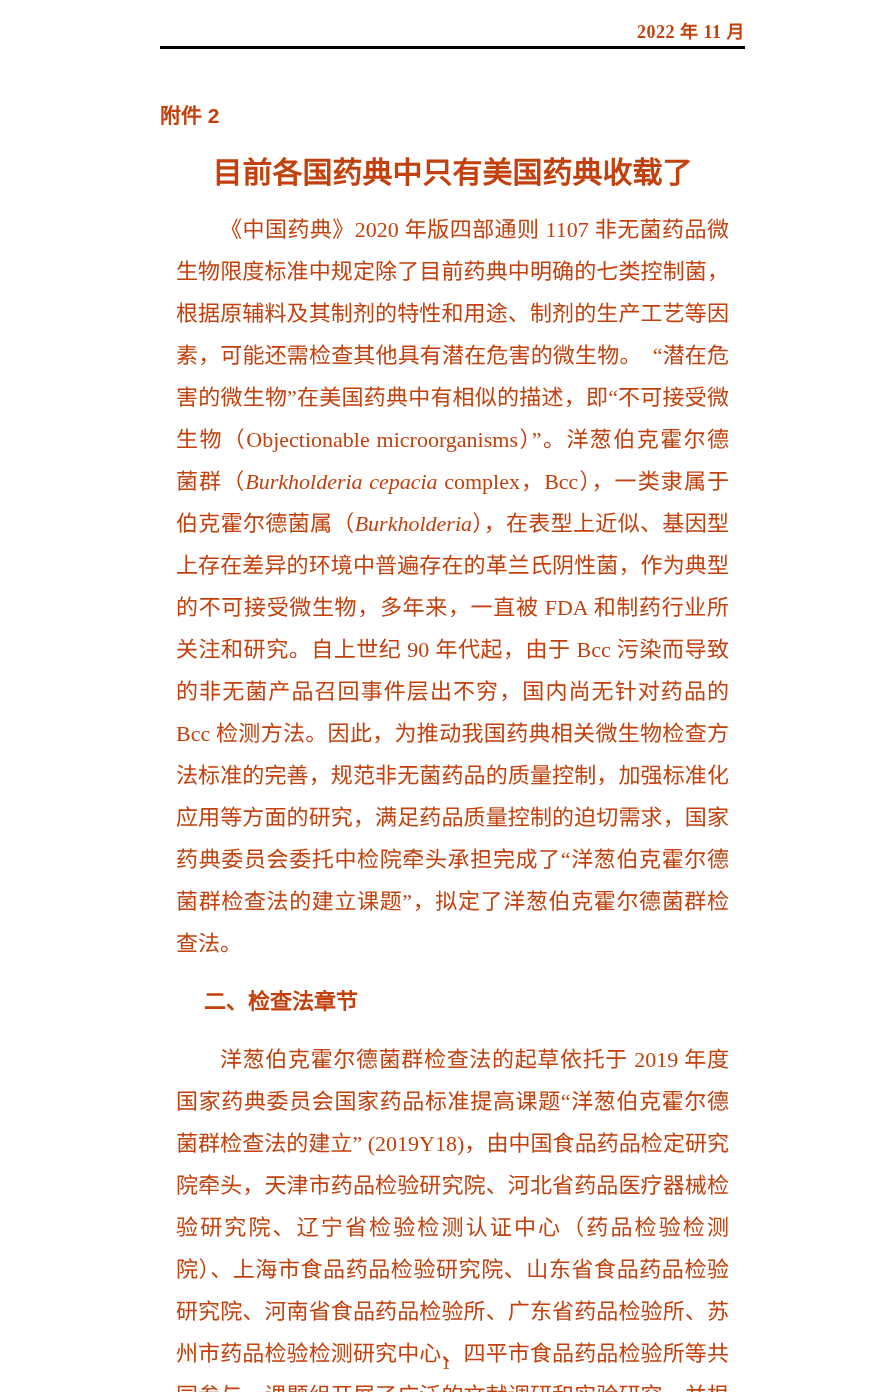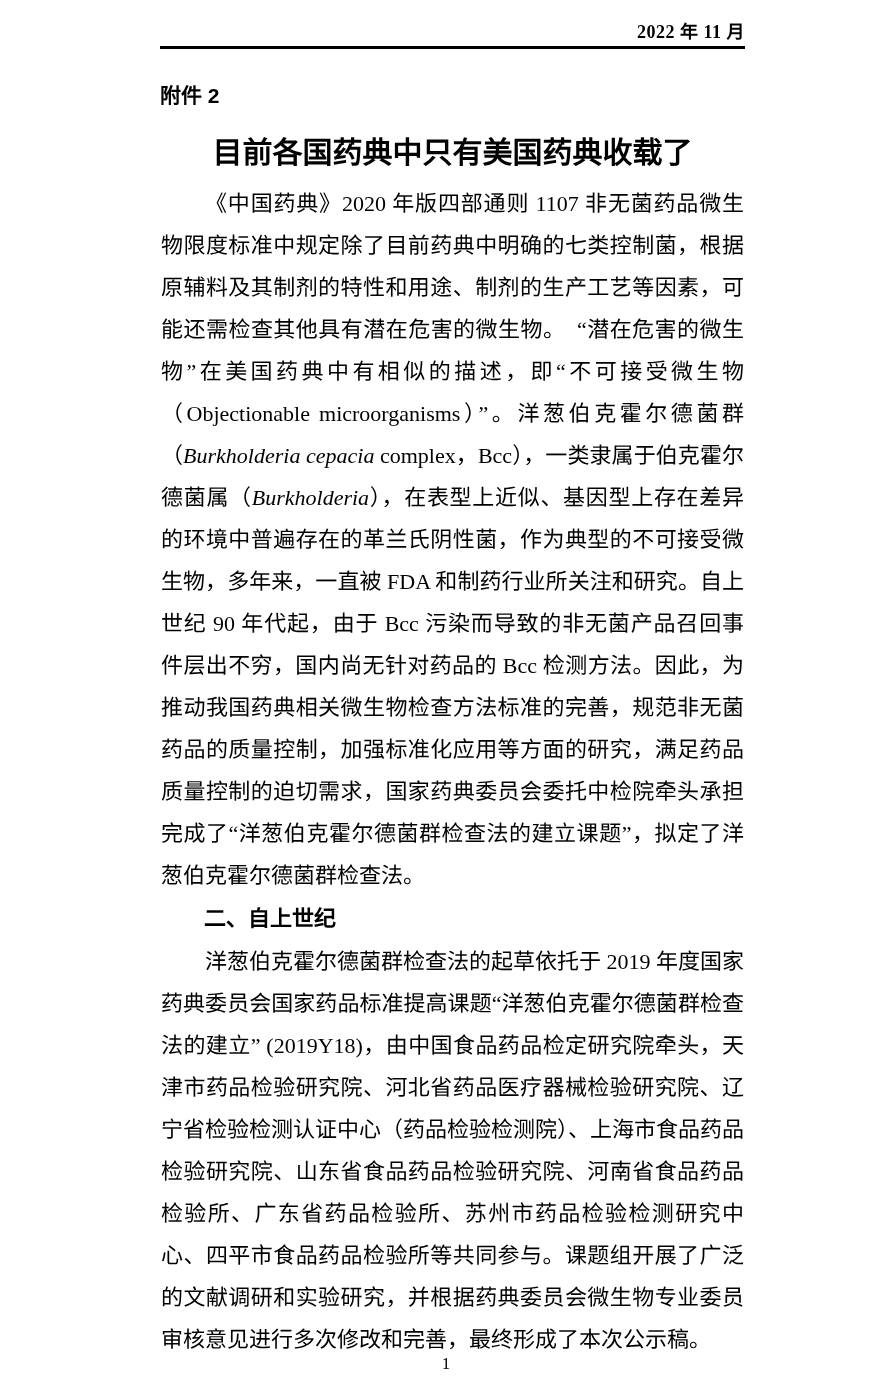--- a/index.html
+++ b/index.html
@@ -6,39 +6,39 @@
     margin: 0;
     padding: 0;
     background: #ffffff;
   }
   .page {
     position: relative;
     width: 708px;
     height: 1392px;
     margin: 0 auto;
     background: #ffffff;
-    color: #000000;
+    color: #c2410c;
     box-sizing: border-box;
     padding: 20px 55px 0 68px;
     font-family: "Liberation Serif", "DejaVu Serif", serif;
     overflow: hidden;
   }
   .page-header {
     border-bottom: 3px solid #000000;
     padding-bottom: 2px;
   }
   .header-date {
     text-align: right;
     font-size: 18px;
     line-height: 24px;
     font-weight: bold;
     letter-spacing: 0.5px;
   }
   .attachment-label {
-    margin-top: 34px;
+    margin-top: 54px;
     font-size: 21px;
     line-height: 26px;
     font-weight: bold;
     font-family: "Liberation Sans", "DejaVu Sans", sans-serif;
   }
   .doc-title {
     margin: 24px 0 0 0;
     text-align: center;
     font-size: 30px;
     line-height: 40px;
@@ -55,21 +55,21 @@
   .section-heading {
     margin: 0;
     font-size: 22px;
     line-height: 42px;
     font-weight: bold;
     font-family: "Liberation Sans", "DejaVu Sans", sans-serif;
     text-indent: 2em;
     text-align: left;
   }
   .para {
-    margin: 1px;
+    margin: 16px;
     text-indent: 2em;
   }
   .para em {
     font-style: italic;
   }
   .page-footer {
     position: absolute;
     left: 0;
     right: 0;
     bottom: 18px;
@@ -93,21 +93,21 @@
 
   <h1 class="doc-title">目前各国药典中只有美国药典收载了</h1>
 
   <div class="content">
 
     <section>
       <p class="para"><span>《中国药典》2020 年版四部通则 1107 非无菌药品微生物限度标准中规定除了目前药典中明确的七类控制菌，根据原辅料及其制剂的特性和用途、制剂的生产工艺等因素，可能还需检查其他具有潜在危害的微生物。　“潜在危害的微生物”在美国药典中有相似的描述，即“不可接受微生物（Objectionable microorganisms）”。洋葱伯克霍尔德菌群（</span><em>Burkholderia cepacia</em><span> complex，Bcc），一类隶属于伯克霍尔德菌属（</span><em>Burkholderia</em><span>），在表型上近似、基因型上存在差异的环境中普遍存在的革兰氏阴性菌，作为典型的不可接受微生物，多年来，一直被 FDA 和制药行业所关注和研究。自上世纪 90 年代起，由于 Bcc 污染而导致的非无菌产品召回事件层出不穷，国内尚无针对药品的 Bcc 检测方法。因此，为推动我国药典相关微生物检查方法标准的完善，规范非无菌药品的质量控制，加强标准化应用等方面的研究，满足药品质量控制的迫切需求，国家药典委员会委托中检院牵头承担完成了“洋葱伯克霍尔德菌群检查法的建立课题”，拟定了洋葱伯克霍尔德菌群检查法。</span></p>
     </section>
 
     <section>
-      <h2 class="section-heading">二、自上世纪</h2>
+      <h2 class="section-heading">二、检查法章节</h2>
       <p class="para"><span>洋葱伯克霍尔德菌群检查法的起草依托于 2019 年度国家药典委员会国家药品标准提高课题“洋葱伯克霍尔德菌群检查法的建立” (2019Y18)，由中国食品药品检定研究院牵头，天津市药品检验研究院、河北省药品医疗器械检验研究院、辽宁省检验检测认证中心（药品检验检测院）、上海市食品药品检验研究院、山东省食品药品检验研究院、河南省食品药品检验所、广东省药品检验所、苏州市药品检验检测研究中心、四平市食品药品检验所等共同参与。课题组开展了广泛的文献调研和实验研究，并根据药典委员会微生物专业委员审核意见进行多次修改和完善，最终形成了本次公示稿。</span></p>
     </section>
 
     <section>
     </section>
 
   </div>
 
   <div class="page-footer">
     <span class="page-number">1</span>

